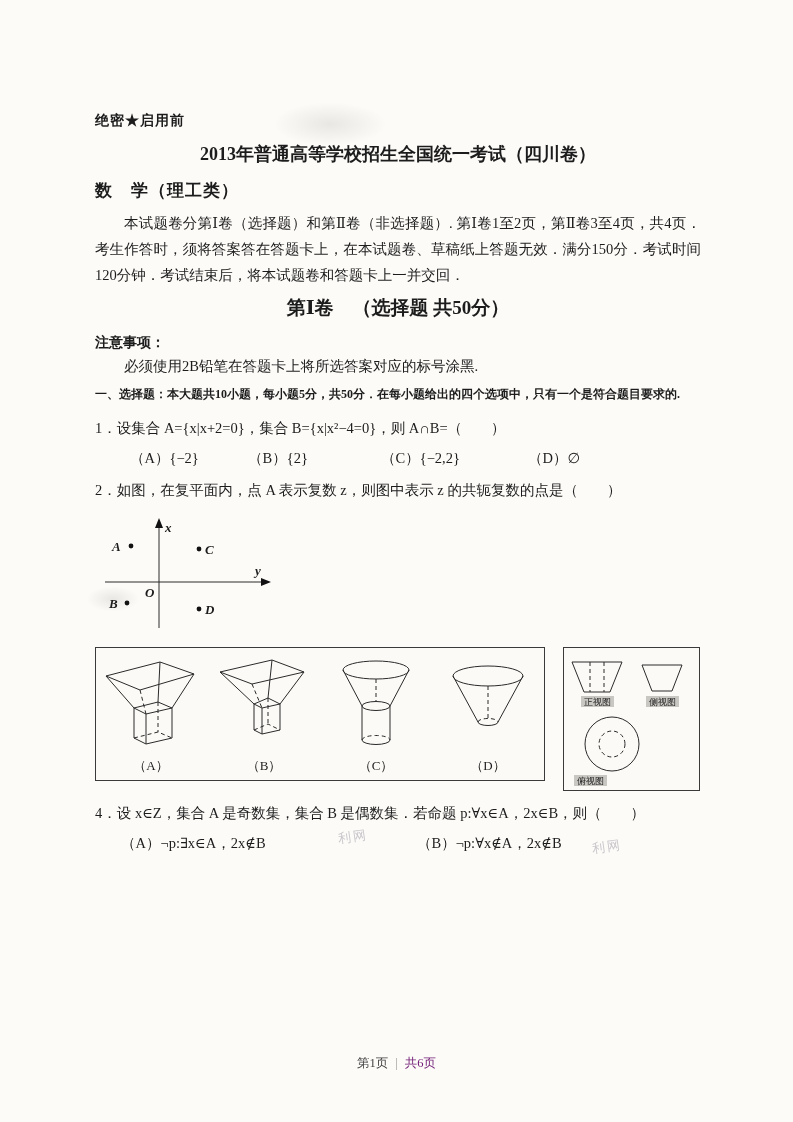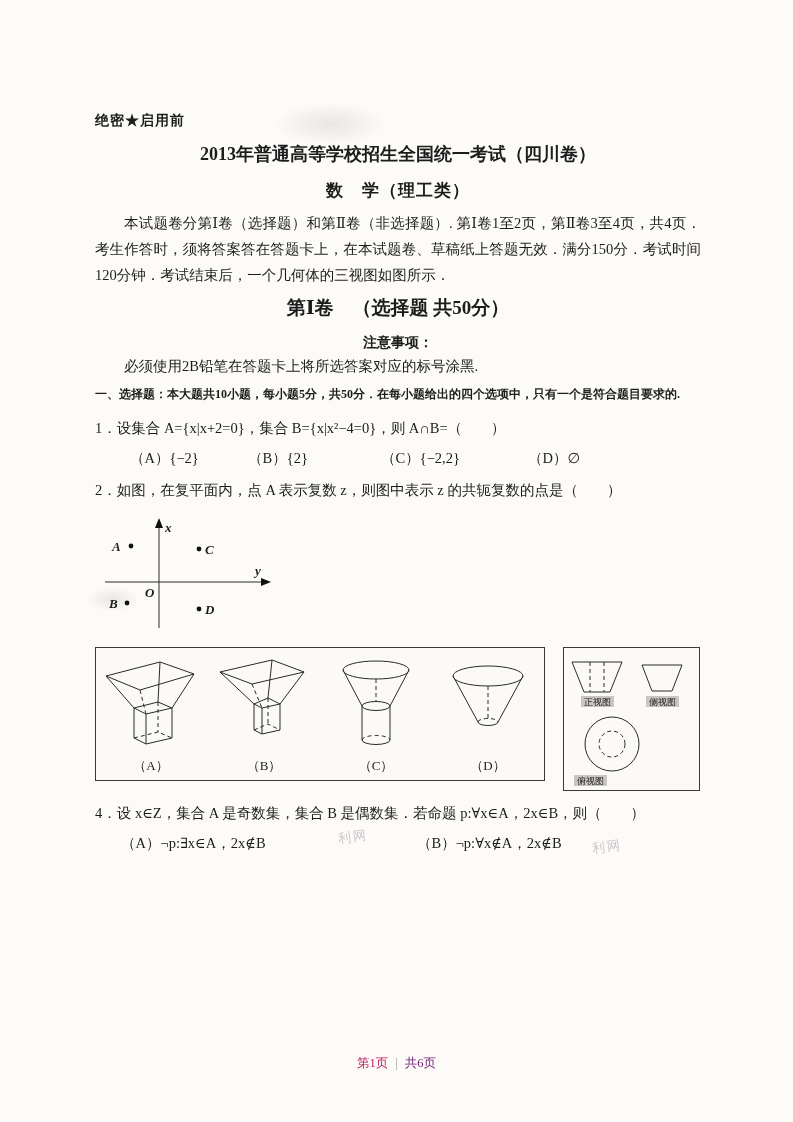--- a/index.html
+++ b/index.html
@@ -16,24 +16,24 @@
     background:radial-gradient(closest-side, rgba(60,55,50,0.10), rgba(60,55,50,0) 75%); }
   .smudge-top { left:255px; top:95px; width:150px; height:58px; }
   .smudge-mid { left:78px; top:582px; width:70px; height:34px; }
   .wm { position:absolute; pointer-events:none; color:rgba(110,100,120,0.35);
     font-size:13px; letter-spacing:2px; transform:rotate(-8deg); }
   .wm-1 { left:338px; top:828px; }
   .wm-2 { left:592px; top:838px; }
 
   .classification { font-size:14px; font-weight:bold; letter-spacing:1px; }
   .title { font-size:18px; font-weight:bold; text-align:center; margin-top:12px; }
-  .subject { font-size:17px; font-weight:bold; text-align:center; margin-top:13px; letter-spacing:1px; }
+  .subject { font-size:17px; font-weight:bold; text-align:left; margin-top:13px; letter-spacing:1px; }
   .intro { font-size:14.5px; line-height:1.78; text-align:justify; text-indent:2em; margin-top:9px; }
   .section { font-size:19px; font-weight:bold; text-align:center; margin-top:7px; }
-  .notice-label { font-size:14px; font-weight:bold; margin-top:13px;text-align:center; }
+  .notice-label { font-size:14px; font-weight:bold; margin-top:13px; }
   .notice { font-size:14.5px; text-indent:2em; margin-top:5px; }
   .part-header { font-size:12px; font-weight:bold; line-height:1.85; margin-top:7px; }
 
   .stem { font-size:14.5px; margin-top:11px; line-height:1.6; }
   .opts { display:flex; font-size:14.5px; margin-top:9px; padding-left:7px; }
   .opt { display:inline-block; }
   .w1 { width:118px;margin-left:28px; } .w2 { width:133px; } .w3 { width:147px; }
   .wq4 { width:296px; }
 
   .fig2 { margin:14px 0 2px 2px; display:block; }
@@ -48,38 +48,38 @@
   svg .viewlab { font-size:9px; text-anchor:middle; fill:#222; }
 
   .fig3 { display:flex; gap:18px; margin-top:9px; }
   .fig3-left  { width:450px; height:134px; border:1px solid #3a3a3a; background:#fbfaf7; }
   .fig3-right { width:137px; height:144px; border:1px solid #3a3a3a; background:#fbfaf7; }
 
   .q4opts { margin-top:9px;margin-left:19px; }
 
   .footer { position:absolute; left:0; bottom:50px; width:100%; text-align:center;
     font-size:12.5px; }
-  .footer .pg { color:#be185d; }
+  .footer .pg { color:#404040; }
   .footer .sep { color:#9a9a9a; margin:0 7px; }
   .footer .tot { color:#701a75; }
 </style>
 </head>
 <body>
 
 <div class="sheet">
 
   <div class="smudge smudge-top"></div>
   <div class="smudge smudge-mid"></div>
   <span class="wm wm-1">利网</span>
   <span class="wm wm-2">利网</span>
 
   <div class="classification">绝密★启用前</div>
   <h1 class="title">2013年普通高等学校招生全国统一考试（四川卷）</h1>
   <h2 class="subject">数　学（理工类）</h2>
-  <p class="intro">本试题卷分第Ⅰ卷（选择题）和第Ⅱ卷（非选择题）. 第Ⅰ卷1至2页，第Ⅱ卷3至4页，共4页．考生作答时，须将答案答在答题卡上，在本试题卷、草稿纸上答题无效．满分150分．考试时间120分钟．考试结束后，一个几何体的三视图如图所示．</p>
+  <p class="intro">本试题卷分第Ⅰ卷（选择题）和第Ⅱ卷（非选择题）. 第Ⅰ卷1至2页，第Ⅱ卷3至4页，共4页．考生作答时，须将答案答在答题卡上，在本试题卷、草稿纸上答题无效．满分150分．考试时间120分钟．考试结束后，将本试题卷和答题卡上一并交回．</p>
   <h2 class="section">第Ⅰ卷　（选择题 共50分）</h2>
   <div class="notice-label">注意事项：</div>
   <p class="notice">必须使用2B铅笔在答题卡上将所选答案对应的标号涂黑.</p>
   <p class="part-header">一、选择题：本大题共10小题，每小题5分，共50分．在每小题给出的四个选项中，只有一个是符合题目要求的.</p>
 
   <p class="stem">1．设集合 A={x|x+2=0}，集合 B={x|x²−4=0}，则 A∩B=（　　）</p>
   <div class="opts">
     <span class="opt w1">（A）{−2}</span>
     <span class="opt w2">（B）{2}</span>
     <span class="opt w3">（C）{−2,2}</span>

